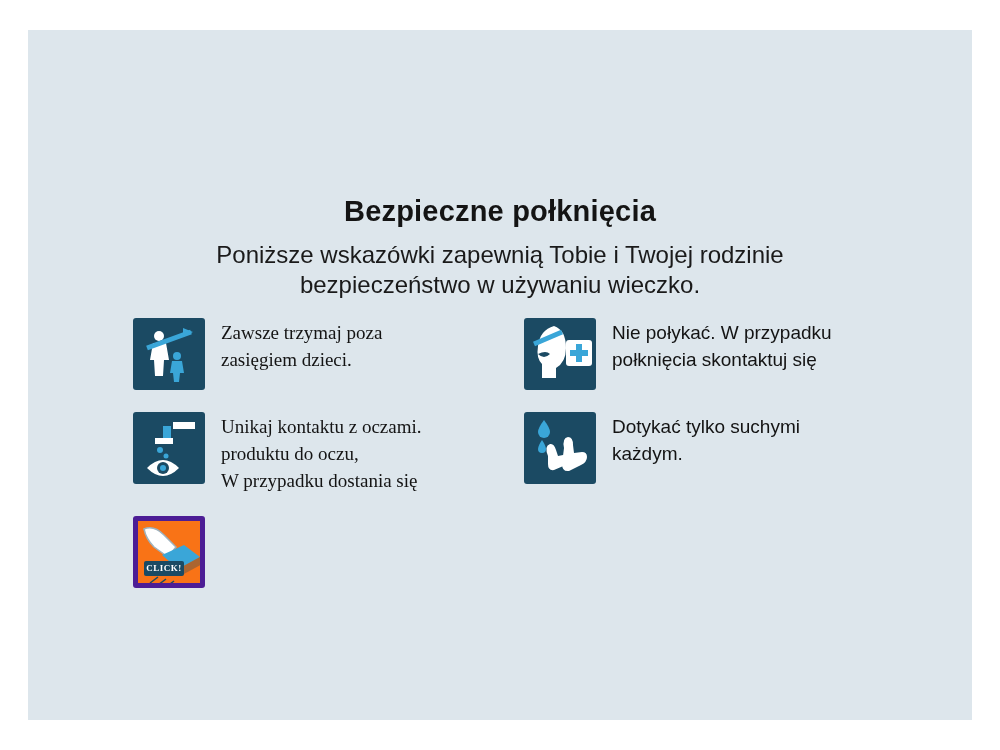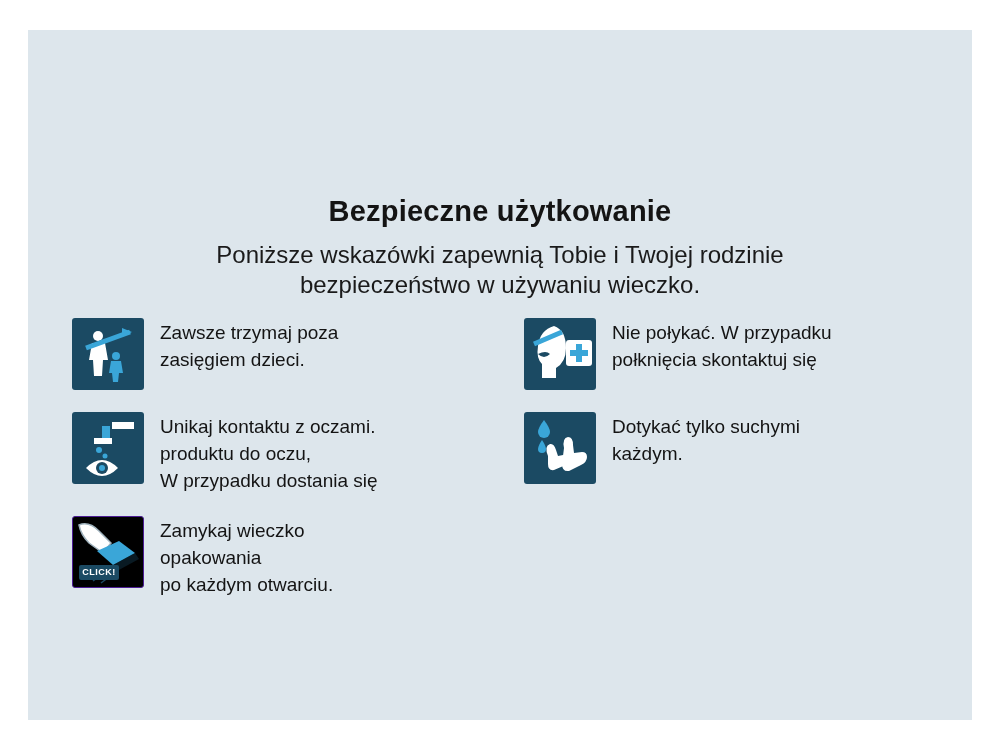--- a/index.html
+++ b/index.html
@@ -49,40 +49,40 @@
     left: 0;
     top: 288px;
     width: 100%;
     display: flex;
     gap: 0px;
   }
   .col {
     width: 50%;
     box-sizing: border-box;
   }
-  .col.left  { padding-left: 44px; }
+  .col.left  { padding-left: 105px; font-family: Liberation Serif, serif; }
   .col.right { padding-left: 24px; }
 
   .item {
     display: flex;
     align-items: flex-start;
     margin-bottom: 22px;
   }
   .icon-box {
     width: 72px;
     height: 72px;
     background: #1b4a63;
     border-radius: 3px;
     flex: 0 0 72px;
     position: relative;
     overflow: hidden;
   }
   .icon-box.light {
-    background: #000000;
-    border: 1px solid #4c1d95;
+    background: #f97316;
+    border: 5px solid #4c1d95;
     box-sizing: border-box;
   }
   .item-text {
     margin-left: 16px;
     font-size: 19px;
     line-height: 27px;
     color: #141414;
     padding-top: 1px;
   }
   .item-text div { white-space: nowrap; }
@@ -107,21 +107,21 @@
     text-align: center;
     line-height: 15px;
     border-radius: 2px;
   }
 </style>
 </head>
 <body>
 
 <div class="page">
 
-  <div class="heading">Bezpieczne użytkowanie</div>
+  <div class="heading">Bezpieczne połknięcia</div>
 
   <div class="subheading">
     <div>Poniższe wskazówki zapewnią Tobie i Twojej rodzinie</div>
     <div>bezpieczeństwo w używaniu wieczko.</div>
   </div>
 
   <div class="columns">
 
     <div class="col left">
 
@@ -174,25 +174,20 @@
 
             <path d="M6 8 q10 -4 20 6 l12 12 l-8 10 l-14 -10 q-8 -8 -10 -18 Z" fill="#ffffff" stroke="#9fb2bd" stroke-width="1.5"></path>
 
             <path d="M24 34 l22 -10 l16 12 l-22 12 Z" fill="#3aa6d8"></path>
             <path d="M40 48 l22 -12 l4 6 l-22 12 Z" fill="#1b4a63" opacity="0.35"></path>
 
             <path d="M12 62 l8 -6 M20 64 l8 -6 M28 66 l8 -6" stroke="#1b4a63" stroke-width="1.5" fill="none"></path>
           </svg>
           <div class="click-label">CLICK!</div>
         </div>
-        <div class="item-text">
-          <div>Zamykaj wieczko</div>
-          <div>opakowania</div>
-          <div>po każdym otwarciu.</div>
-        </div>
       </div>
 
     </div>
 
     <div class="col right">
 
       <div class="item">
         <div class="icon-box">
           <svg viewBox="0 0 72 72" aria-hidden="true">
 

